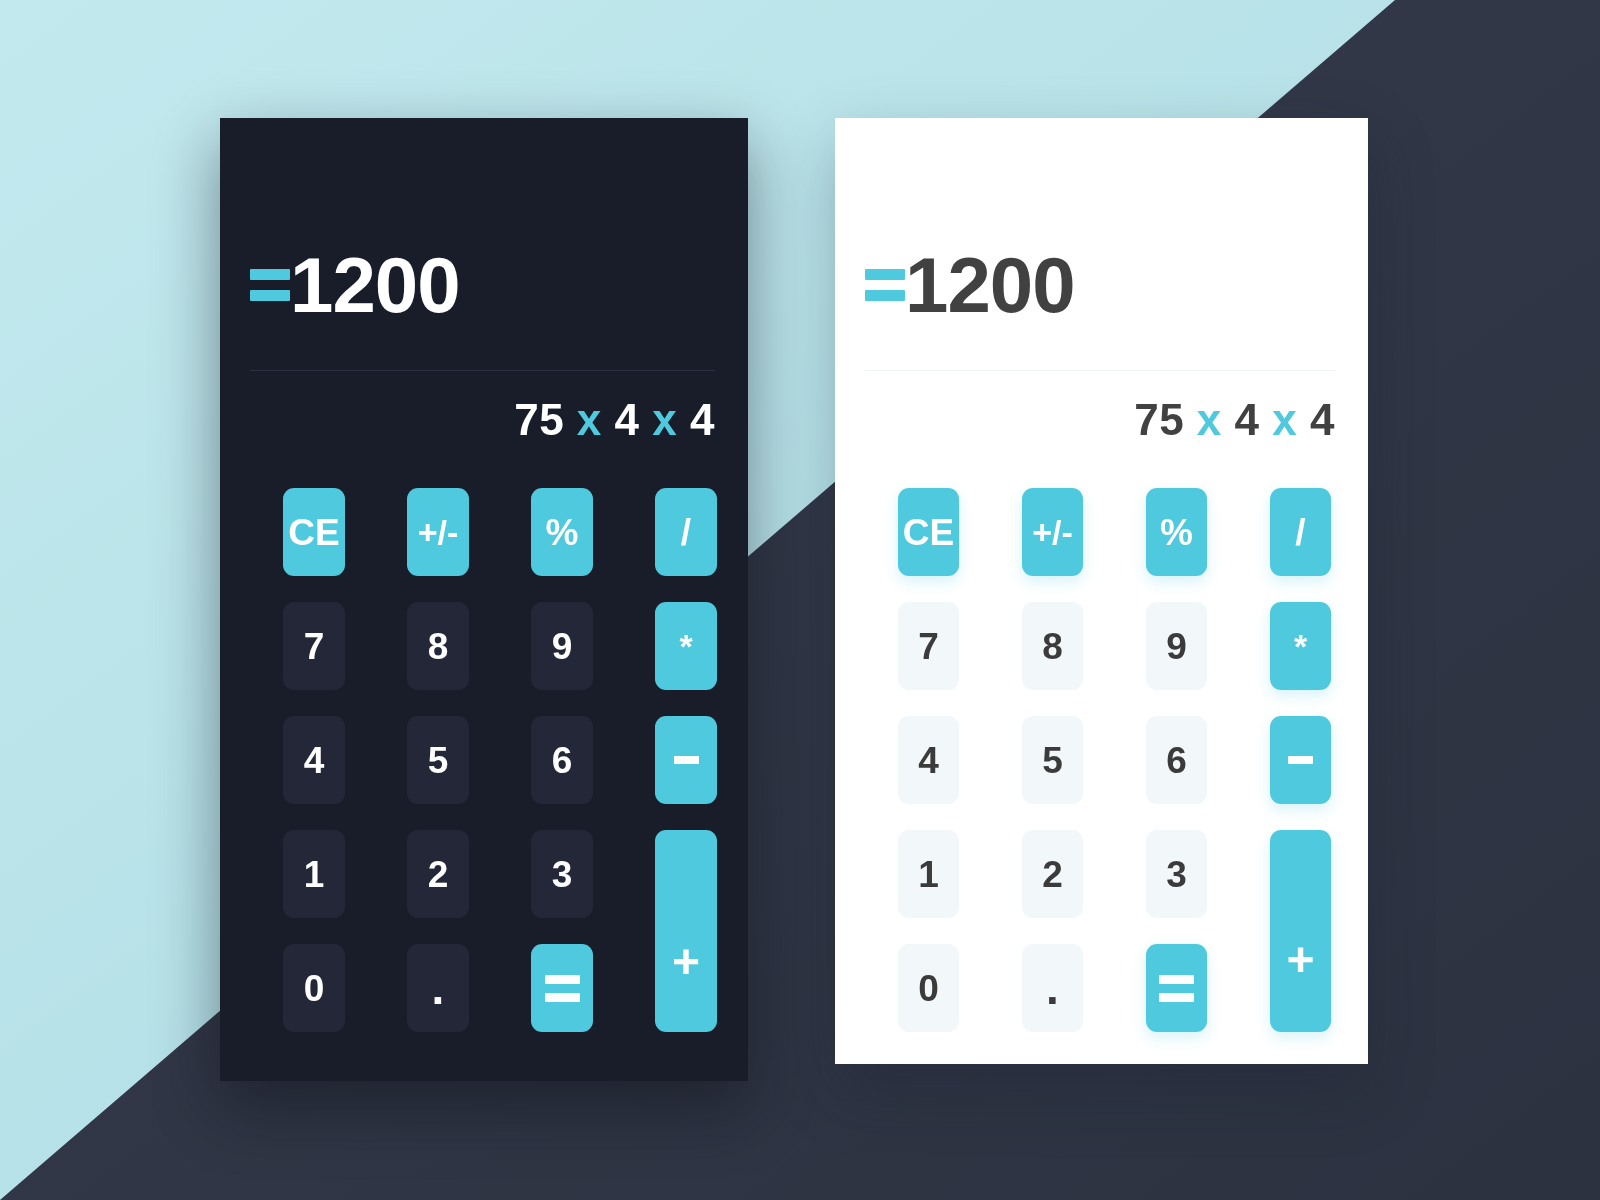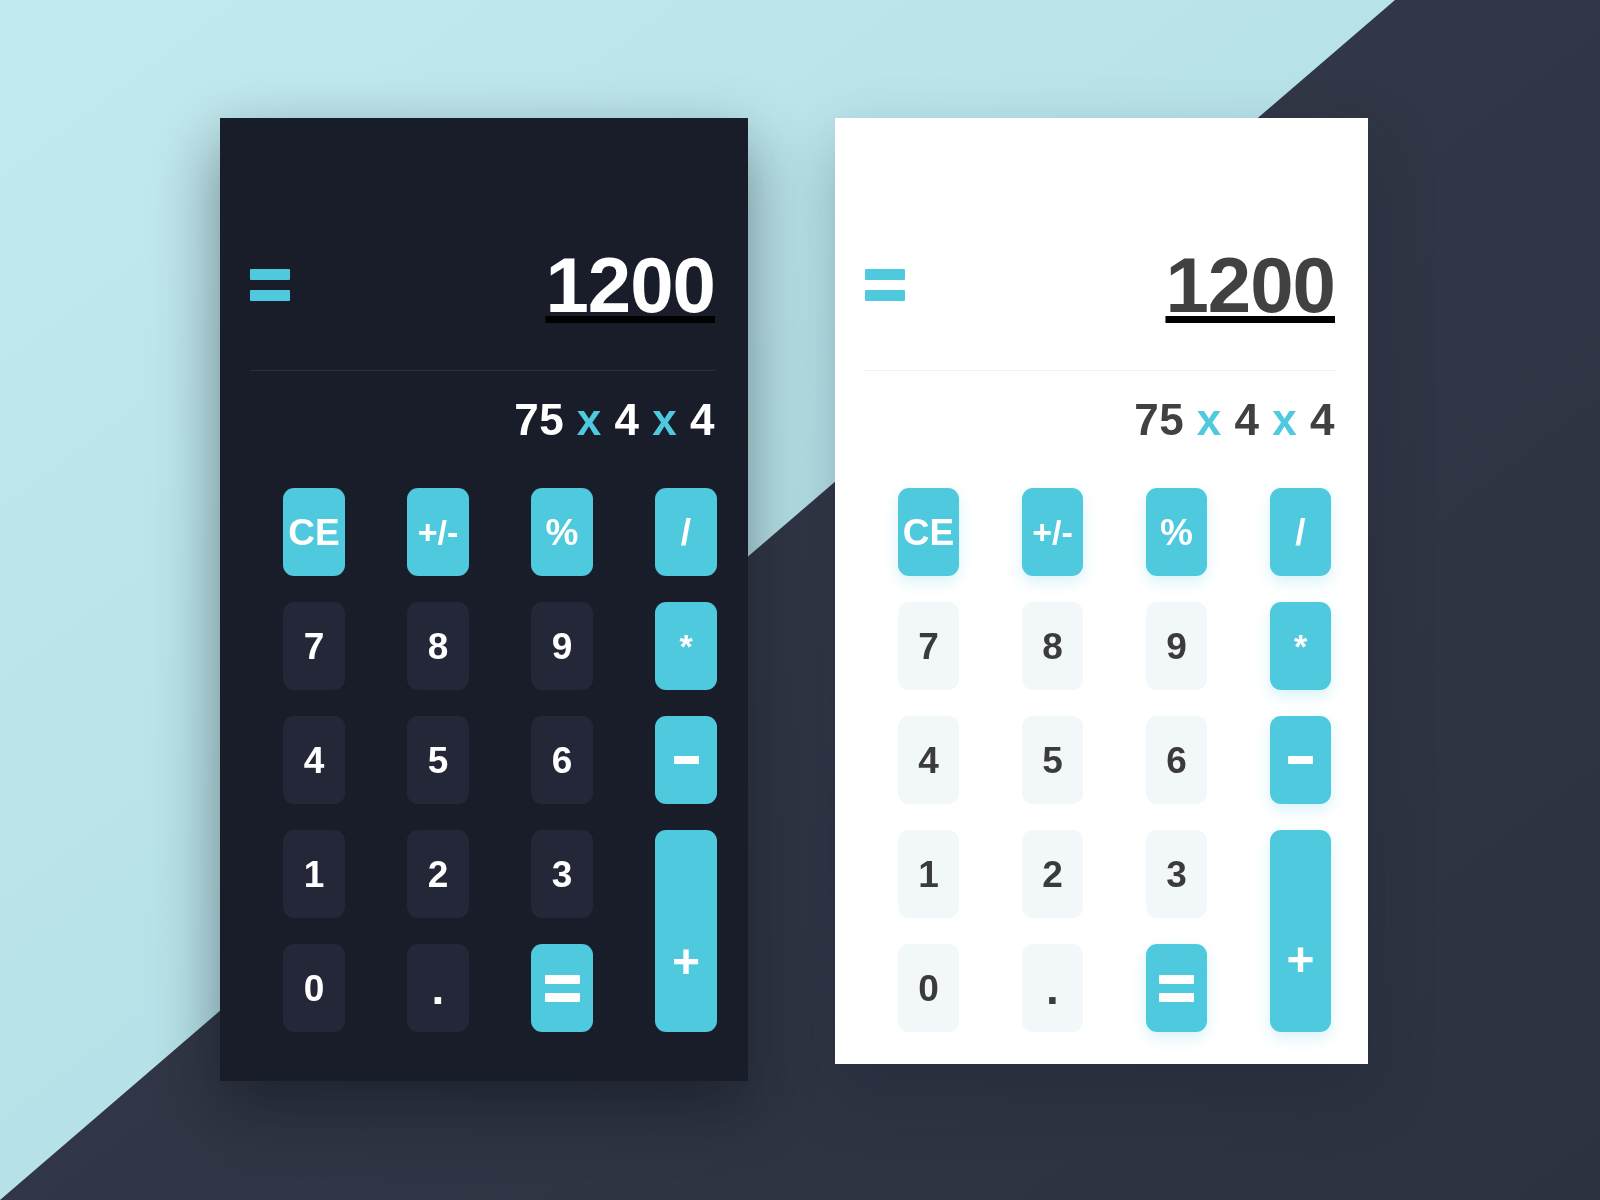--- a/index.html
+++ b/index.html
@@ -54,23 +54,21 @@
 
   
   .display {
     padding: 128px 33px 0 30px;
     flex: none;
   }
 
   .display-top {
     display: flex;
     align-items: center;
-    justify-content: space-between;
     height: 78px;
-    text-decoration: underline;
   }
 
   
   .logo {
     width: 40px;
     display: flex;
     flex-direction: column;
     gap: 10px;
     flex: none;
   }

